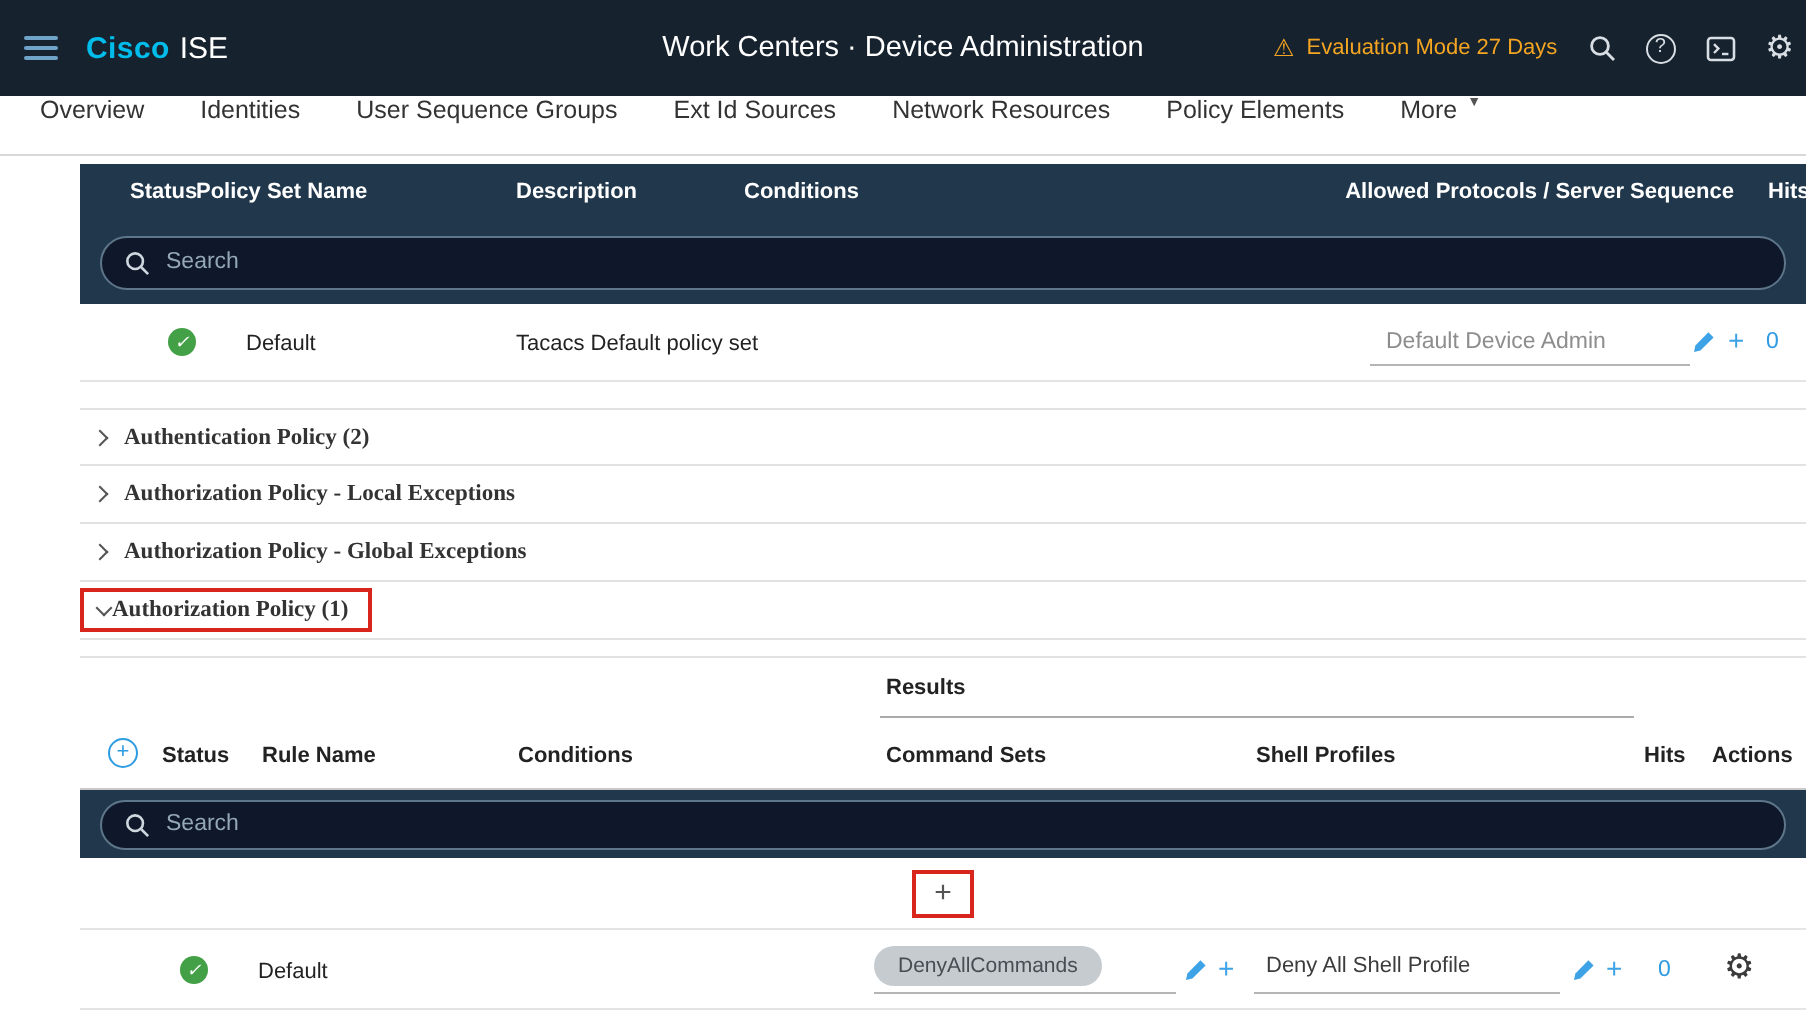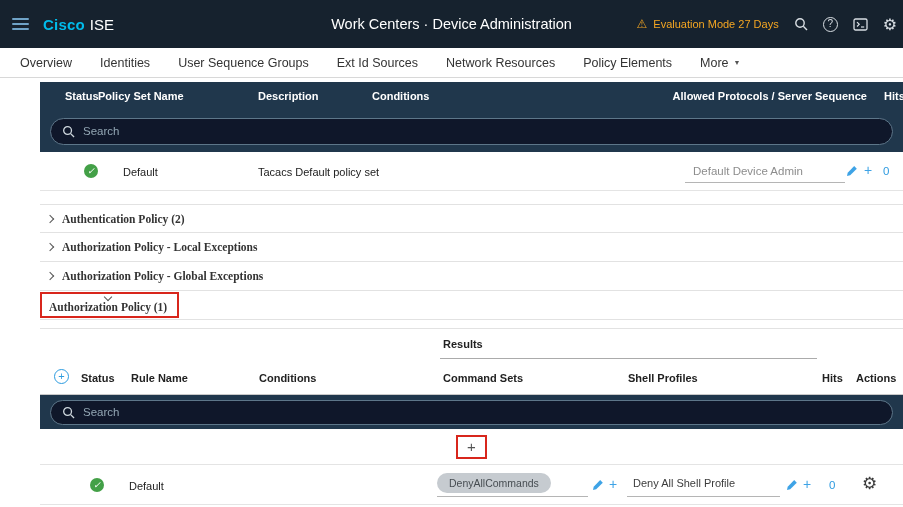--- a/index.html
+++ b/index.html
@@ -17,21 +17,21 @@
   .topbar-right { margin-left:auto; display:flex; align-items:center; gap:15px; }
   .eval { display:flex; align-items:center; gap:6px; cursor:pointer; }
   .warn-icon { color:#f4a622; font-size:12px; line-height:1; }
   .eval-label { color:#f4a622; font-size:11px; white-space:nowrap; }
   .ticon { color:#d8dee3; display:flex; align-items:center; justify-content:center; cursor:pointer; }
   .help-circle { width:15px; height:15px; border:1.3px solid #d8dee3; border-radius:50%; font-size:10px; line-height:1; }
   .gear-glyph { font-size:16px; margin-right:-4px; }
 
   
   .tabs { height:30px; background:#fff; border-bottom:1px solid #d8d8d8; display:flex; align-items:stretch; padding-left:6px; }
-  .tab { position:relative; display:flex; align-items:center; gap:5px; padding:0 14px; font-size:12.5px; color:#333; cursor:pointer; white-space:nowrap; }
+  .tab { position:relative; display:flex; align-items:flex-start; gap:5px; padding:0 14px; font-size:12.5px; color:#333; cursor:pointer; white-space:nowrap; }
   .tab.active { font-weight:bold; color:#222; }
   .tab.active::after { content:""; position:absolute; left:10px; right:10px; bottom:0; height:3px; background:#1a7cc2; }
   .tab .caret { font-size:7px; color:#555; }
 
   
   .content { margin-left:40px; width:863px; padding-top:4px; }
 
   .pheader { position:relative; height:28px; background:#20374c; }
   .pheader .col { position:absolute; top:8px; font-size:11px; font-weight:bold; color:#fff; white-space:nowrap; }
   .ph-c1{left:25px} .ph-c2{left:58px} .ph-c3{left:218px} .ph-c4{left:332px} .ph-c5{right:36px} .ph-c6{left:844px}
@@ -58,21 +58,21 @@
   .hits-val { position:absolute; color:#2f9be0; font-size:11.5px; cursor:pointer; }
   .prow .hits-val { left:843px; top:13px; }
 
   .sections { margin-top:13px;font-family:Liberation Serif, serif; }
   .srow { height:29px; display:flex; align-items:center; gap:9px; padding-left:7px; border-bottom:1px solid #e2e2e2; background:#fff; font-size:11.5px; font-weight:bold; color:#333; cursor:pointer; }
   .srow:first-child { border-top:1px solid #e2e2e2; }
   .srow.expanded { padding-left:0; }
   .chev { display:inline-block; width:6px; height:6px; border-right:1.6px solid #555; border-bottom:1.6px solid #555; flex:none; }
   .chev.right { transform:rotate(-45deg); }
   .chev.down { transform:rotate(45deg); margin-top:-3px; }
-  .annot { display:inline-flex; align-items:center; gap:1px; border:2px solid #d8261c; padding:3px 10px 3px 7px;flex-direction:column; }
+  .annot { display:inline-flex; align-items:center; gap:1px; border:2px solid #d8261c; padding:3px 10px 3px 7px; }
 
   .authz { margin-top:8px; border-top:1px solid #e2e2e2; background:#fff; }
   .results-row { position:relative; height:30px; }
   .results-label { position:absolute; left:403px; top:9px; font-size:11px; font-weight:bold; color:#222; }
   .results-line { position:absolute; left:400px; bottom:0; width:377px; height:1px; background:#ababab; }
   .aheader { position:relative; height:36px; border-bottom:1px solid #c9c9c9; }
   .aheader .col { position:absolute; top:13px; font-size:11px; font-weight:bold; color:#222; white-space:nowrap; }
   .ah-c1{left:41px} .ah-c2{left:91px} .ah-c3{left:219px} .ah-c4{left:403px} .ah-c5{left:588px} .ah-c6{left:782px} .ah-c7{left:816px}
   .circle-plus { position:absolute; left:14px; top:10px; width:15px; height:15px; border-radius:50%; border:1.5px solid #2d9ce0; color:#2d9ce0; display:flex; align-items:center; justify-content:center; font-size:11px; line-height:1; cursor:pointer; }
 

